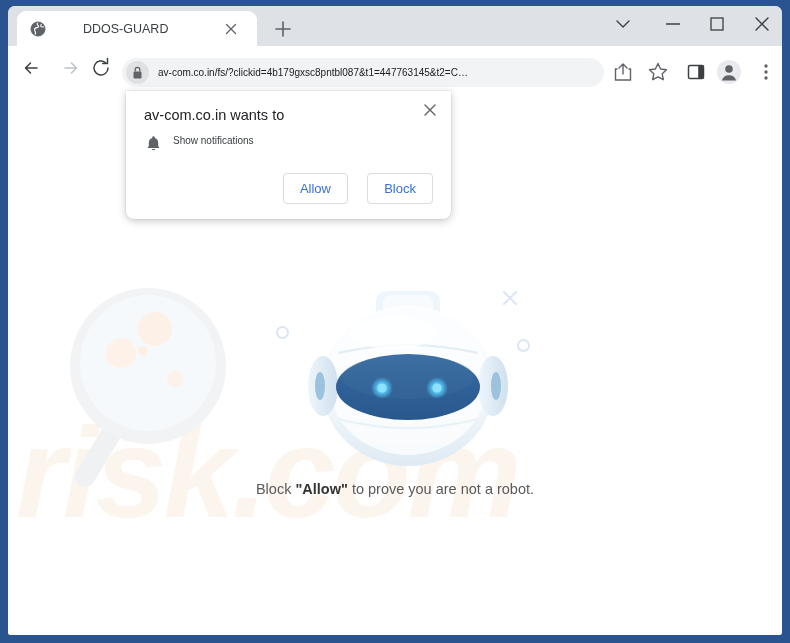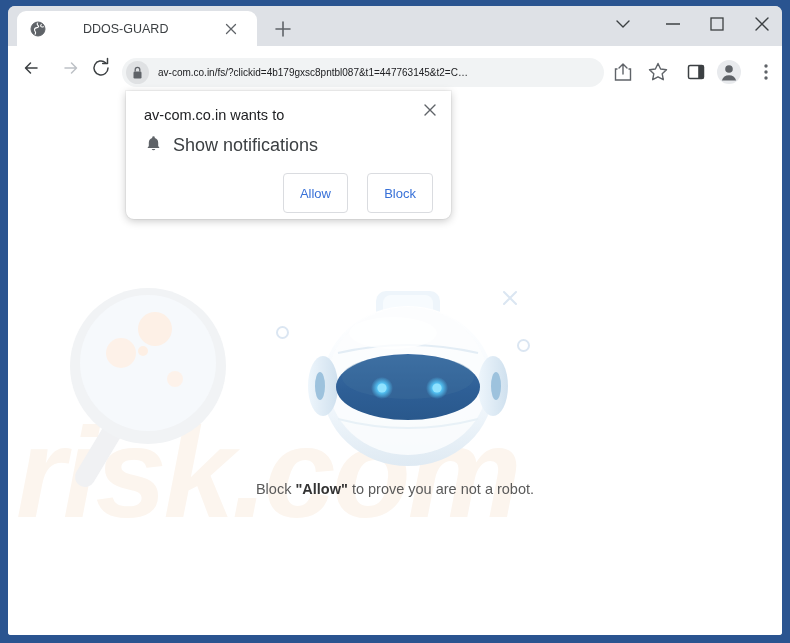--- a/index.html
+++ b/index.html
@@ -225,27 +225,27 @@
     cursor: pointer;
   }
   #perm-bell {
     position: absolute;
     left: 18px; top: 43px;
     width: 19px; height: 19px;
   }
   #perm-option {
     position: absolute;
     left: 47px; top: 44px;
-    font-size: 18px;
+    font-size: 10px;
     color: #3c4043;
   }
   .pbtn {
     position: absolute;
     top: 82px;
-    height: 40px;
+    height: 31px;
     background: #ffffff;
     border: 1px solid #dadce0;
     border-radius: 4px;
     color: #3871d8;
     font-size: 13px;
     font-family: "Liberation Sans", sans-serif;
     font-weight: 500;
     cursor: pointer;
     padding: 0 16px;
   }

